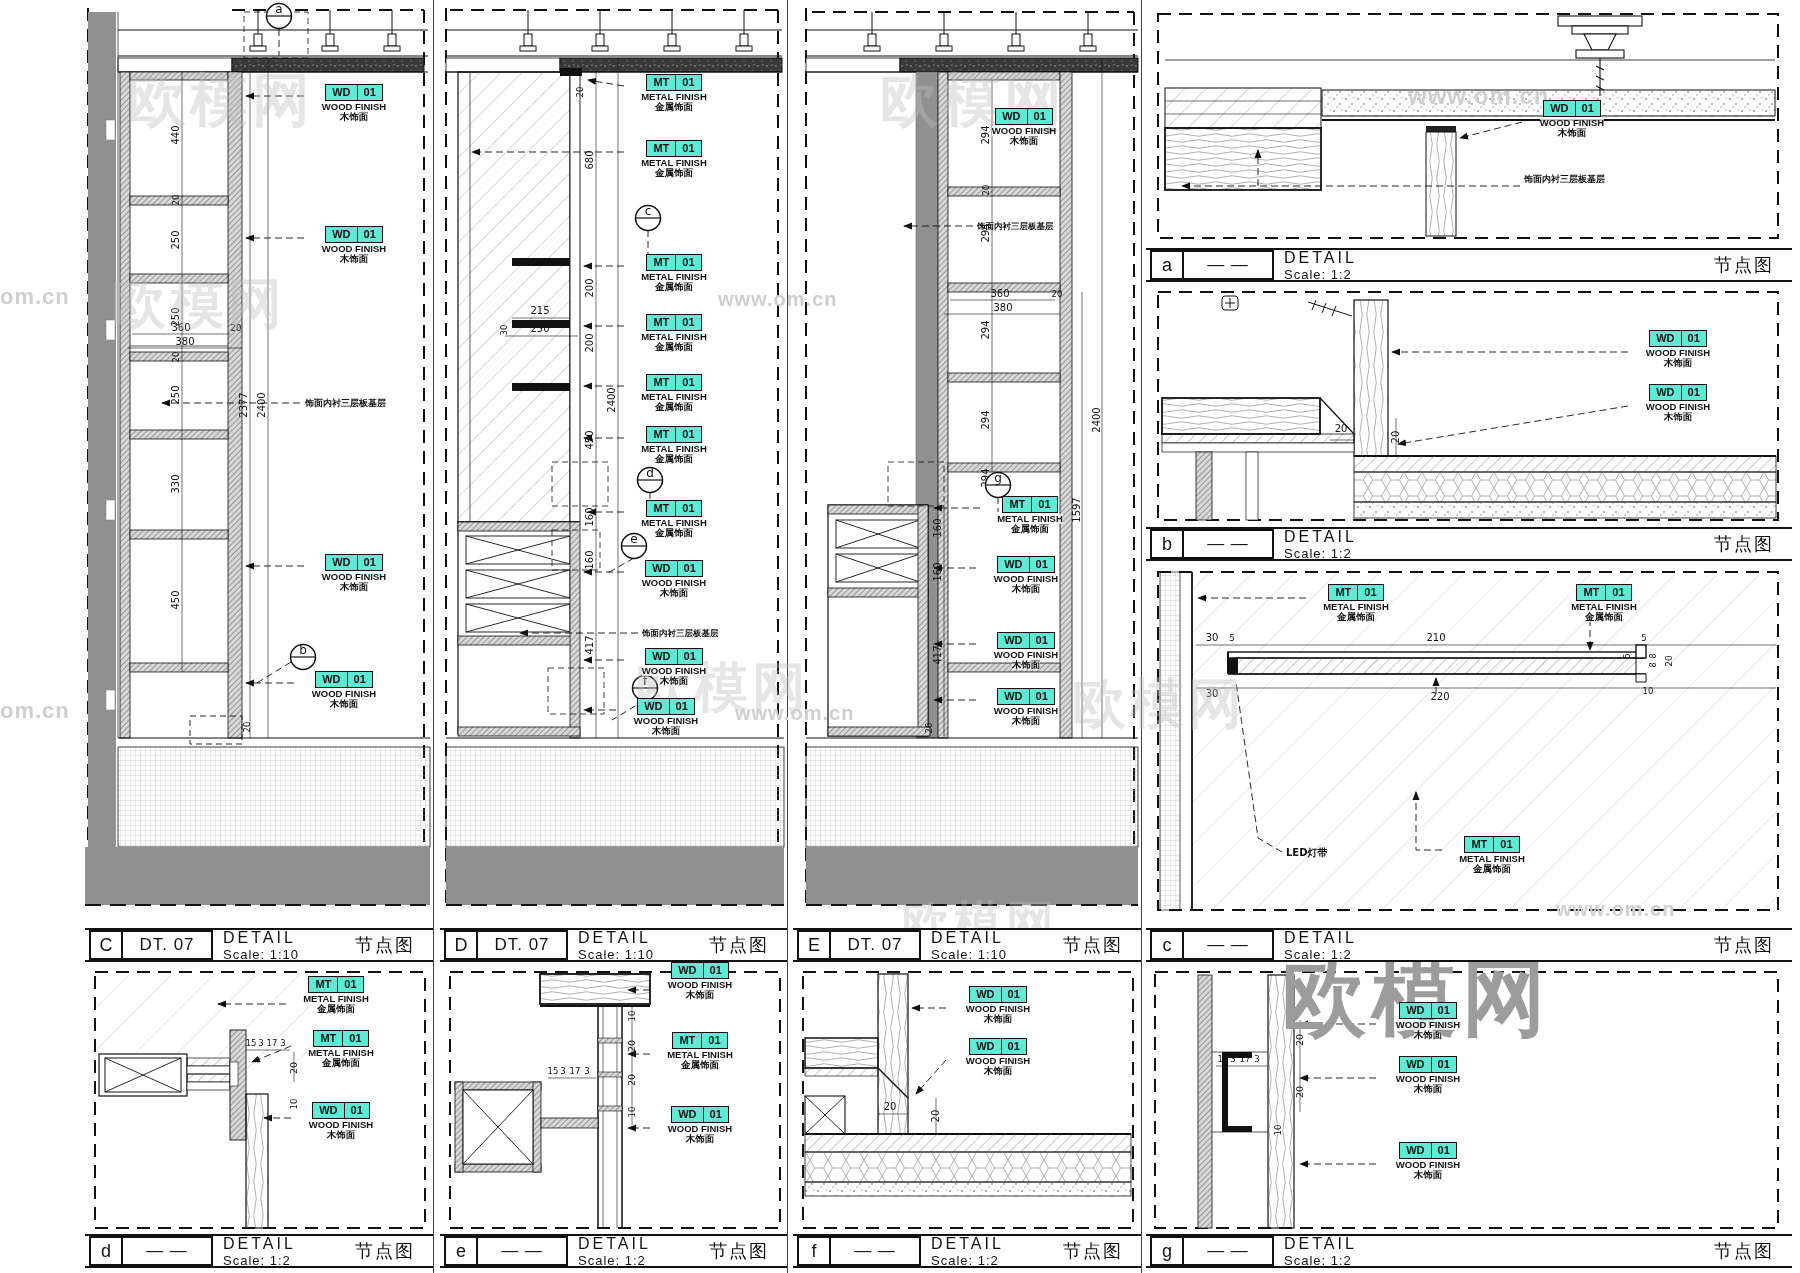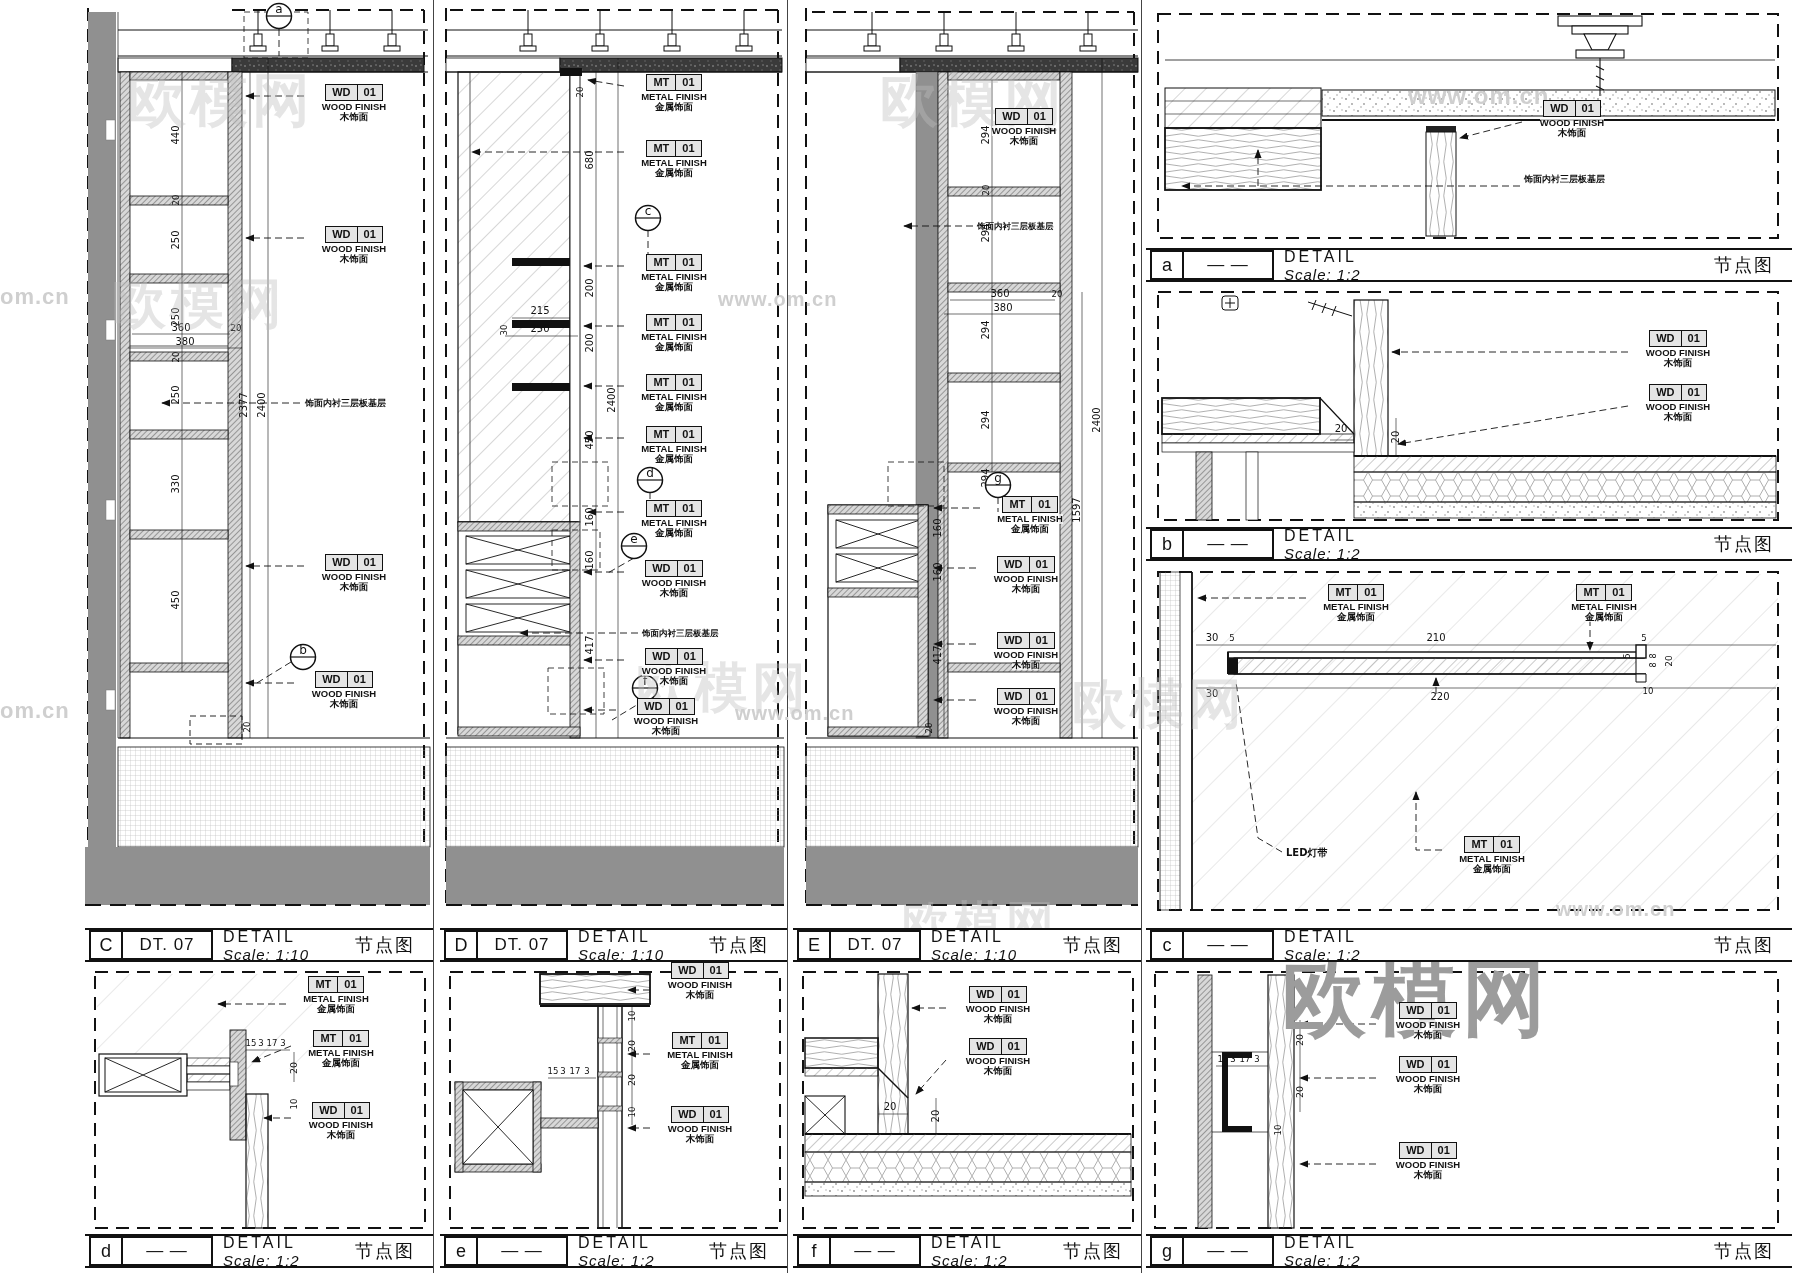--- a/index.html
+++ b/index.html
@@ -3,37 +3,37 @@
 <meta charset="utf-8">
 <style>
   html,body{margin:0;padding:0;background:#fff;}
   #sheet{position:relative;width:1800px;height:1273px;background:#fff;overflow:hidden;
          font-family:"Liberation Sans",sans-serif;color:#111;}
   svg text{font-family:"DejaVu Sans",sans-serif;}
   .dimt{fill:#111;}
   
   .ftag{position:absolute;width:96px;display:flex;flex-direction:column;align-items:center;
         line-height:1.05;z-index:5;}
-  .ftag .box{display:flex;border:1.6px solid #111;background:#e5e5e5;font-weight:bold;
+  .ftag .box{display:flex;border:1.6px solid #111;background:#5eead4;font-weight:bold;
              font-size:11px;line-height:1;}
   .ftag .box span{padding:2px 6px;}
   .ftag .box span:first-child{border-right:1.6px solid #111;}
   .ftag .l1{font-size:9.5px;font-weight:bold;white-space:nowrap;margin-top:1px;background:rgba(255,255,255,.75);}
   .ftag .l2{font-size:9.5px;font-weight:bold;white-space:nowrap;background:rgba(255,255,255,.75);}
   
   .tbar{position:absolute;height:34px;border-top:2px solid #111;border-bottom:2px solid #111;
         background:#fff;display:flex;align-items:center;z-index:6;box-sizing:border-box;}
   .tb-boxes{display:flex;border:2px solid #111;margin-left:4px;height:26px;align-items:stretch;}
   .tb-letter{width:30px;display:flex;align-items:center;justify-content:center;
              font-size:18px;border-right:2px solid #111;}
   .tb-code{min-width:72px;display:flex;align-items:center;justify-content:center;
            font-size:17px;padding:0 8px;letter-spacing:1px;}
   .tb-mid{margin-left:10px;display:flex;flex-direction:column;justify-content:center;}
   .tb-name{font-size:16px;letter-spacing:3px;}
-  .tb-scale{font-size:15px;letter-spacing:1px;font-style:italic;}
+  .tb-scale{font-size:13px;letter-spacing:1px;}
   .tb-cn{margin-left:auto;margin-right:18px;font-size:18px;letter-spacing:2px;}
   
   .wm{position:absolute;pointer-events:none;font-weight:bold;white-space:nowrap;z-index:4;}
   .wm-o{color:rgba(190,190,190,0.40);letter-spacing:4px;}
   .wm-s{color:#cfcfcf;letter-spacing:1px;}
   .wm-big{color:#9c9c9c;letter-spacing:6px;}
 </style>
 </head>
 <body>
 

